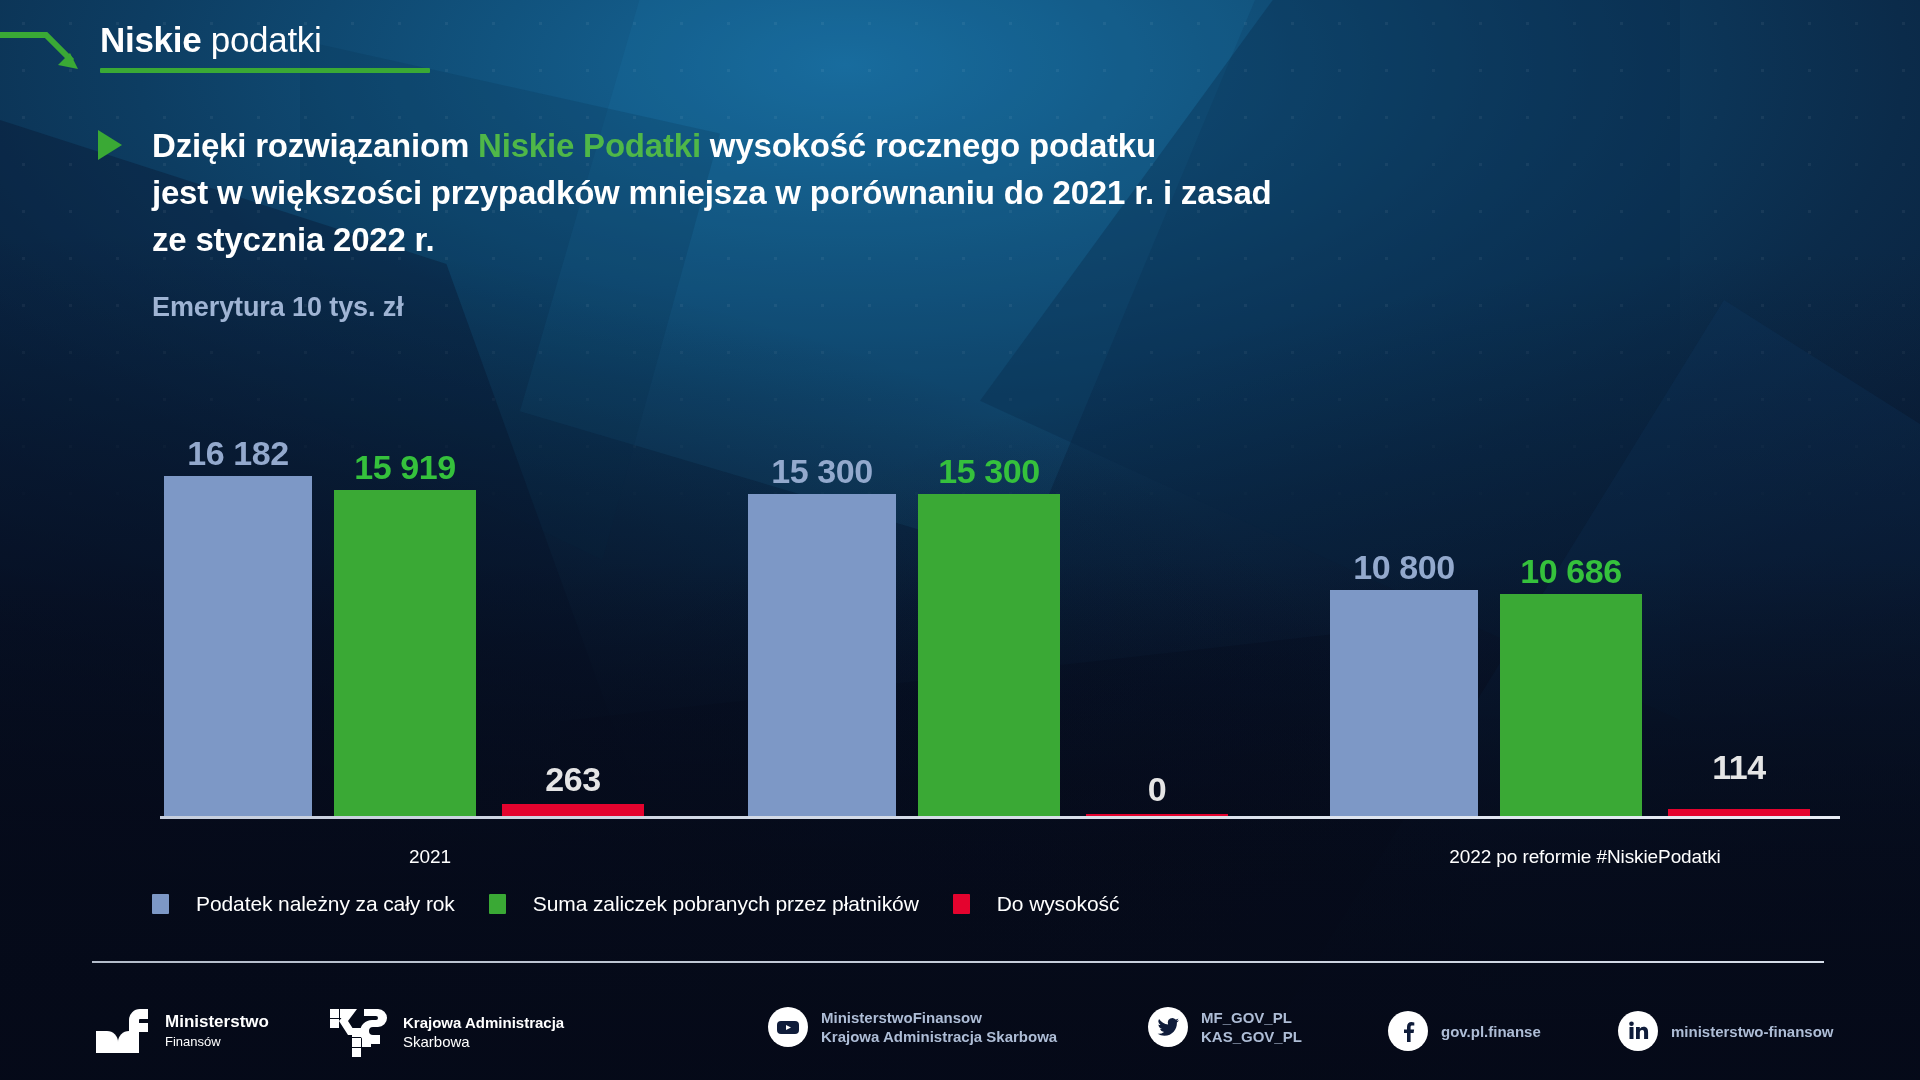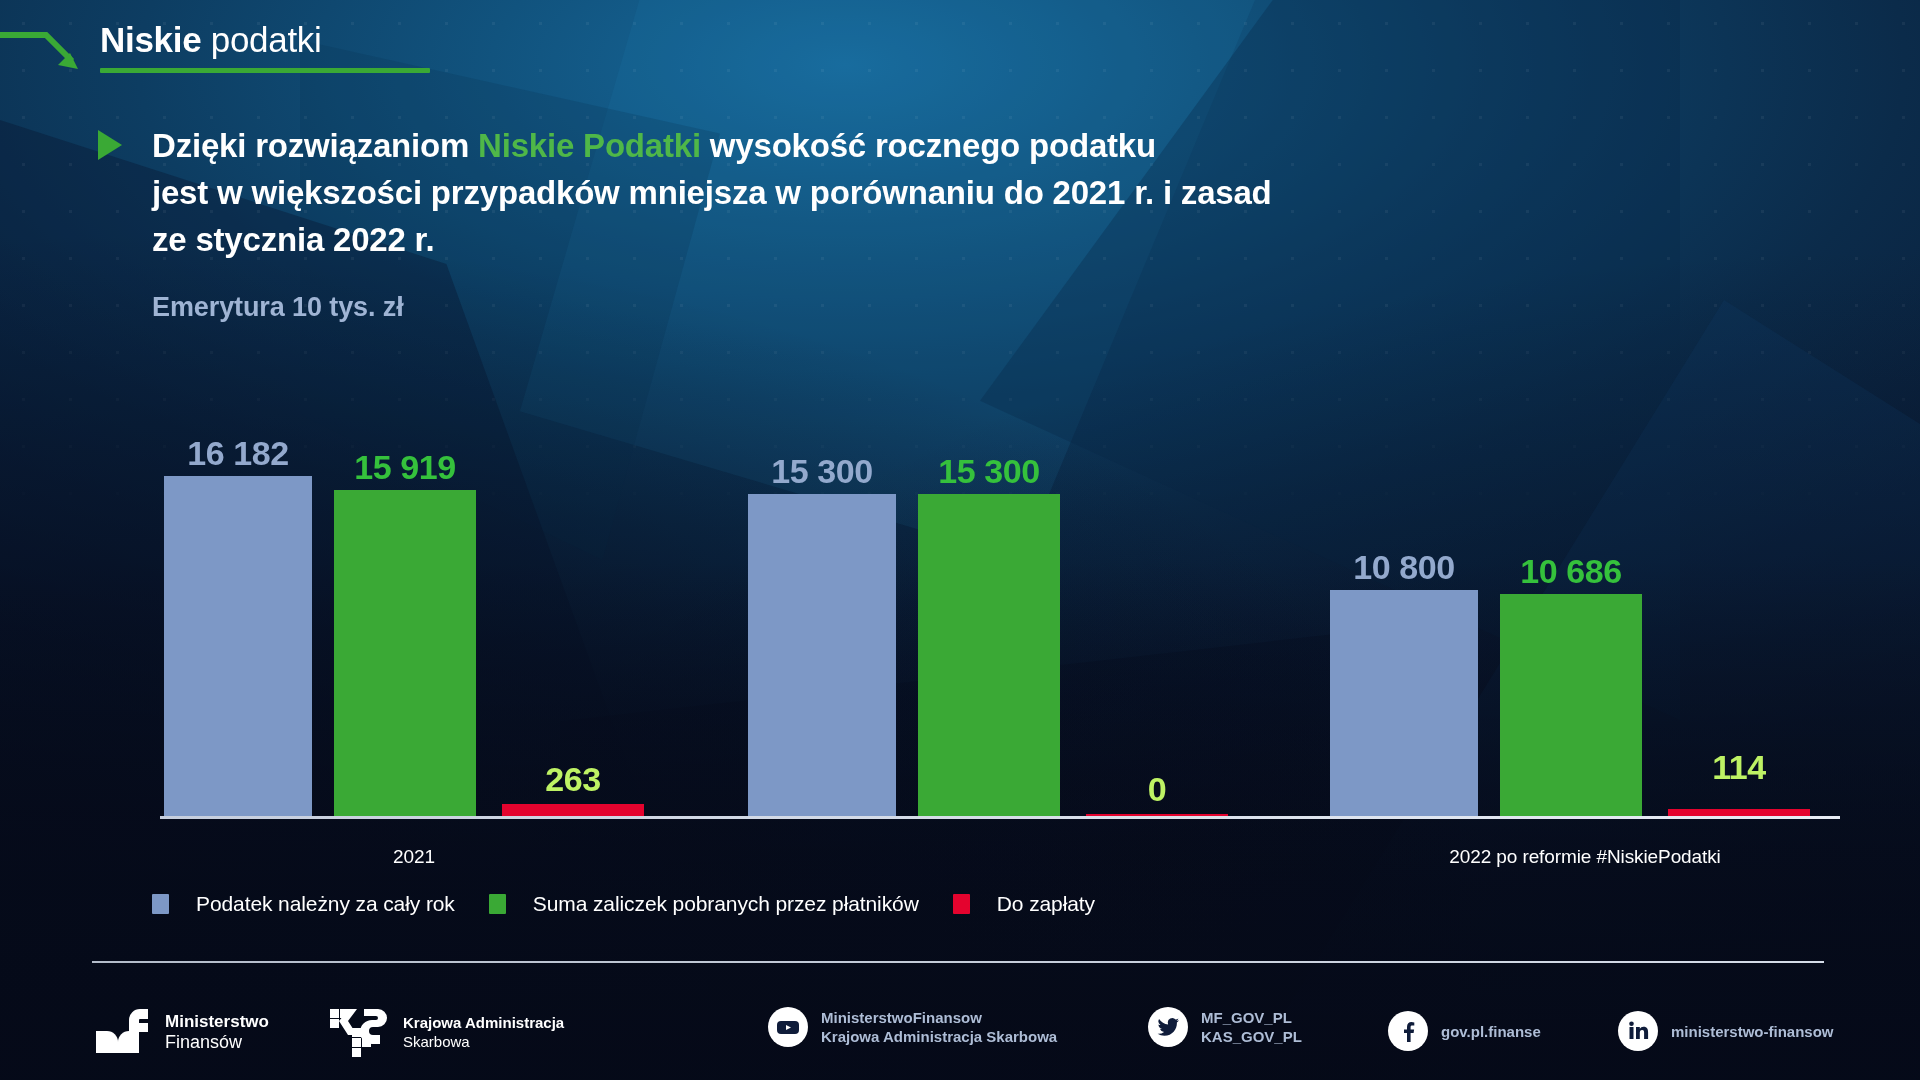--- a/index.html
+++ b/index.html
@@ -64,34 +64,34 @@
           border-left:24px solid #3aa935; border-top:15px solid transparent; border-bottom:15px solid transparent; }
 
   .subtitle { position:absolute; left:152px; top:292px; font-size:27px; font-weight:700;
               color:#9fb4d4; letter-spacing:-.1px; }
 
   
   .chart { position:absolute; left:0; top:330px; width:1920px; height:490px; }
   .axis { position:absolute; left:160px; top:486px; width:1680px; height:3px;
           background:linear-gradient(to right, #c6cedd, #e8edf5); }
   .group { position:absolute; bottom:4px; height:470px; }
-  .g0 { left:164px; width:500px; }
+  .g0 { left:164px; width:500px;padding-left:16px; }
   .g1 { left:748px; width:500px; }
   .g2 { left:1330px; width:510px; }
 
   .bar { position:absolute; bottom:0; }
   .bar .fill { position:absolute; bottom:0; left:0; width:100%; }
   .bar .lbl { position:absolute; left:0; width:100%; text-align:center;
               font-size:34px; font-weight:700; letter-spacing:-.4px; white-space:nowrap; }
   .bar-blue .fill { background:#7d98c6; }
   .bar-blue .lbl { color:#93a9cd; }
   .bar-green .fill { background:#3aa935; }
   .bar-green .lbl { color:#35c13c; }
   .bar-red .fill { background:#e4032e; }
-  .bar-red .lbl { color:#bef264; }
+  .bar-red .lbl { color:#e5e5e5; }
 
   .b-blue { left:0px;   width:148px; }
   .b-green{ left:170px; width:142px; }
   .b-red  { left:338px; width:142px; }
 
   .cat { position:absolute; top:500px; width:100%; text-align:center;
          font-size:19px; color:#ffffff; font-weight:400; letter-spacing:-.1px; }
 
   
   .legend { position:absolute; left:152px; top:892px; display:flex; align-items:center; gap:34px; }
@@ -112,21 +112,21 @@
   .f-kas { left:330px; top:22px; }
   .f-yt { left:768px; top:22px; }
   .f-tw { left:1148px; top:22px; }
   .f-fb { left:1388px; top:26px; }
   .f-li { left:1618px; top:26px; }
   .circ { width:40px; height:40px; border-radius:50%; background:#fff;
           display:flex; align-items:center; justify-content:center; flex:0 0 auto; }
 
   .mf-name { display:flex; flex-direction:column; }
   .mf-name .n1 { font-size:17px; font-weight:700; color:#fff; line-height:20px; }
-  .mf-name .n2 { font-size:18px; font-weight:400; color:#fff; line-height:20px; }
+  .mf-name .n2 { font-size:13px; font-weight:400; color:#fff; line-height:20px; }
 </style>
 </head>
 <body>
 
 <div class="bg">
   <div class="bg-base"></div>
   <div class="shard s1"></div>
   <div class="shard s2"></div>
   <div class="shard s6"></div>
   <div class="shard s3"></div>
@@ -211,21 +211,21 @@
   <div class="lg-item">
     <span class="lg-swatch" style="background:#7d98c6"></span>
     <span class="lg-text">Podatek należny za cały rok</span>
   </div>
   <div class="lg-item">
     <span class="lg-swatch" style="background:#3aa935"></span>
     <span class="lg-text">Suma zaliczek pobranych przez płatników</span>
   </div>
   <div class="lg-item">
     <span class="lg-swatch" style="background:#e4032e"></span>
-    <span class="lg-text">Do zapłaty</span>
+    <span class="lg-text">Do wysokość</span>
   </div>
 </div>
 
 <div class="divider"></div>
 <div class="footer">
 
   <div class="f-item f-mf">
     <svg width="56" height="46" viewBox="0 0 56 46">
       <g fill="#ffffff">
         <rect x="0" y="22" width="11" height="11"></rect>

